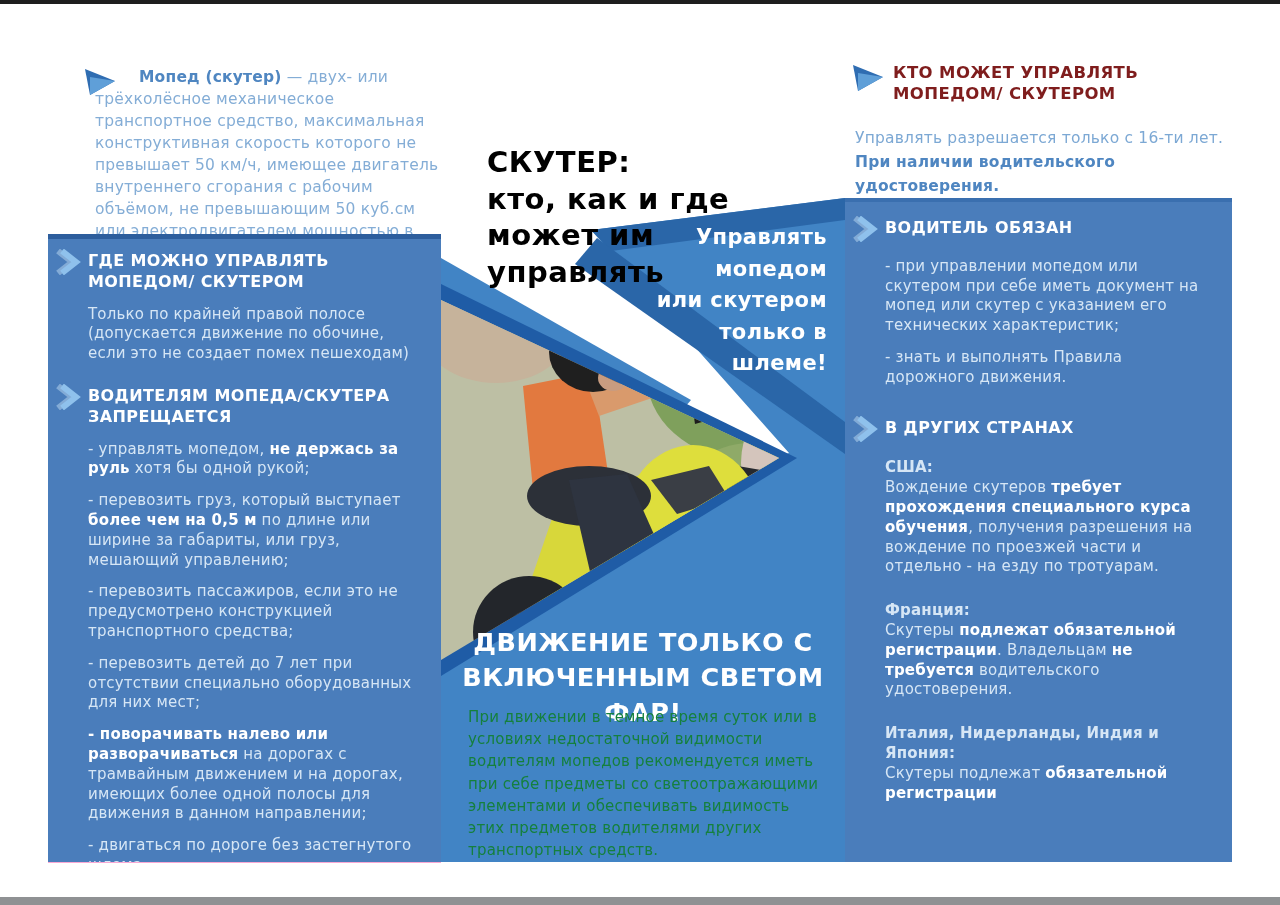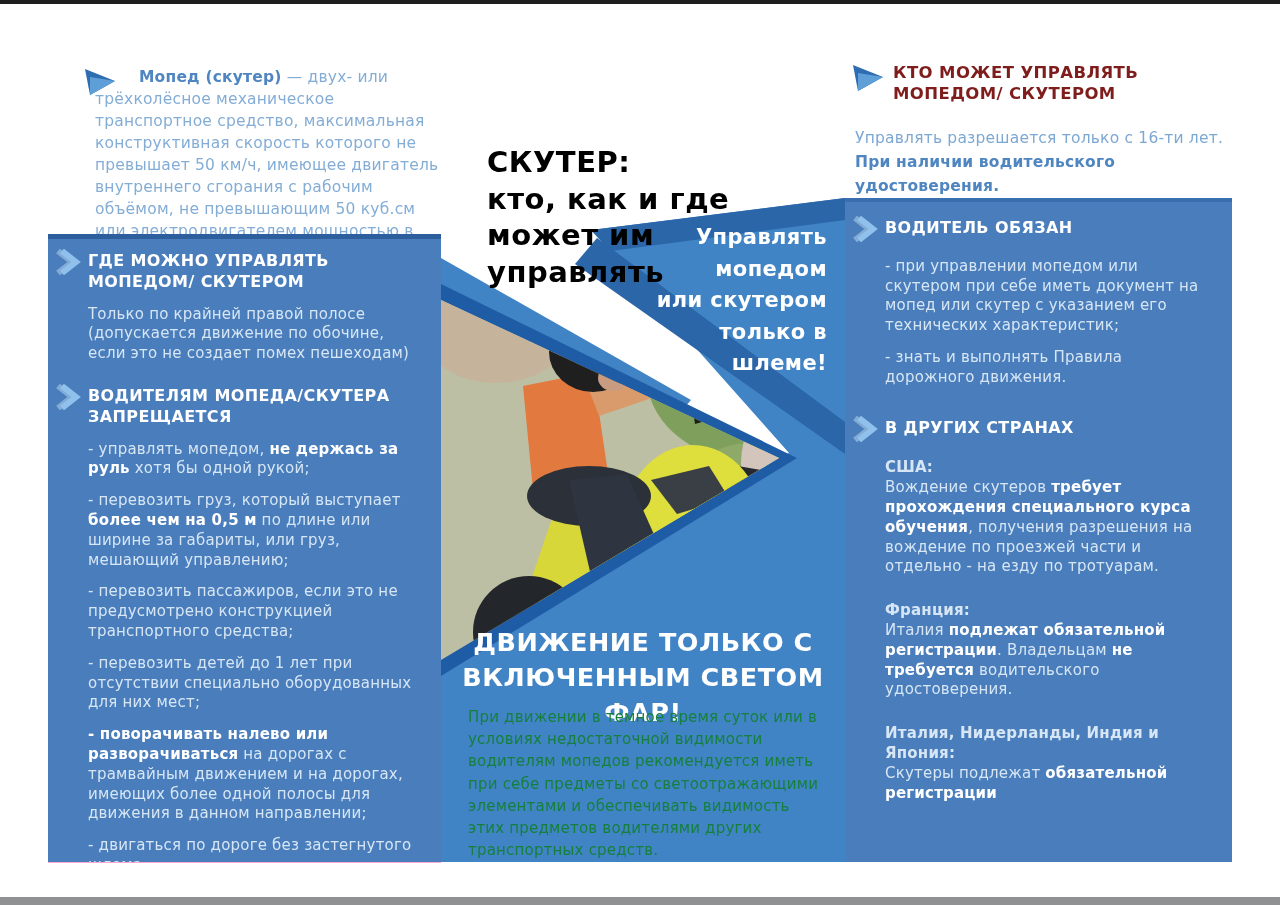--- a/index.html
+++ b/index.html
@@ -74,21 +74,21 @@
       <svg class="chev-icon" viewBox="0 0 28 26">
         <polyline points="4,2 18,13 4,24" fill="none" stroke="#bcd9f2" stroke-width="6" opacity="0.5"></polyline>
         <polyline points="8,2 22,13 8,24" fill="none" stroke="#8fc1ec" stroke-width="6"></polyline>
       </svg>
       <span>ВОДИТЕЛЯМ МОПЕДА/СКУТЕРА ЗАПРЕЩАЕТСЯ</span>
     </h3>
     <div>
         <p><span>- управлять мопедом, </span><span class="b">не держась за руль</span><span> хотя бы одной рукой;</span></p>
         <p><span>- перевозить груз, который выступает </span><span class="b">более чем на 0,5 м</span><span> по длине или ширине за габариты, или груз, мешающий управлению;</span></p>
         <p><span>- перевозить пассажиров, если это не предусмотрено конструкцией транспортного средства;</span></p>
-        <p><span>- перевозить детей до 1 лет при отсутствии специально оборудованных для них мест;</span></p>
+        <p><span>- перевозить детей до 7 лет при отсутствии специально оборудованных для них мест;</span></p>
         <p><span class="b">- поворачивать налево или разворачиваться</span><span> на дорогах с трамвайным движением и на дорогах, имеющих более одной полосы для движения в данном направлении;</span></p>
         <p><span>- двигаться по дороге без застегнутого шлема;</span></p>
       </div>
   </div>
 
   <div class="abs center-col">
     <svg class="bggfx" viewBox="0 0 404 870" preserveAspectRatio="none">
       <defs>
         <clipPath id="photoClip">
             <polygon points="0,272 338,430 0,632"></polygon>
@@ -189,21 +189,21 @@
       </svg>
       <span>В ДРУГИХ СТРАНАХ</span>
     </h3>
 
     <div class="country-block">
       <p class="country-label">США:</p>
       <p><span>Вождение скутеров </span><span class="b">требует прохождения специального курса обучения</span><span>, получения разрешения на вождение по проезжей части и отдельно - на езду по тротуарам.</span></p>
     </div>
     <div class="country-block" style="margin-top:24px;">
       <p class="country-label">Франция:</p>
-      <p><span>Италия </span><span class="b">подлежат обязательной регистрации</span><span>. Владельцам </span><span class="b">не требуется</span><span> водительского удостоверения.</span></p>
+      <p><span>Скутеры </span><span class="b">подлежат обязательной регистрации</span><span>. Владельцам </span><span class="b">не требуется</span><span> водительского удостоверения.</span></p>
     </div>
     <div class="country-block" style="margin-top:24px;">
       <p class="country-label">Италия, Нидерланды, Индия и Япония:</p>
       <p><span>Скутеры подлежат </span><span class="b">обязательной регистрации</span></p>
     </div>
   </div>
 
 </div>
 
 </body></html>

